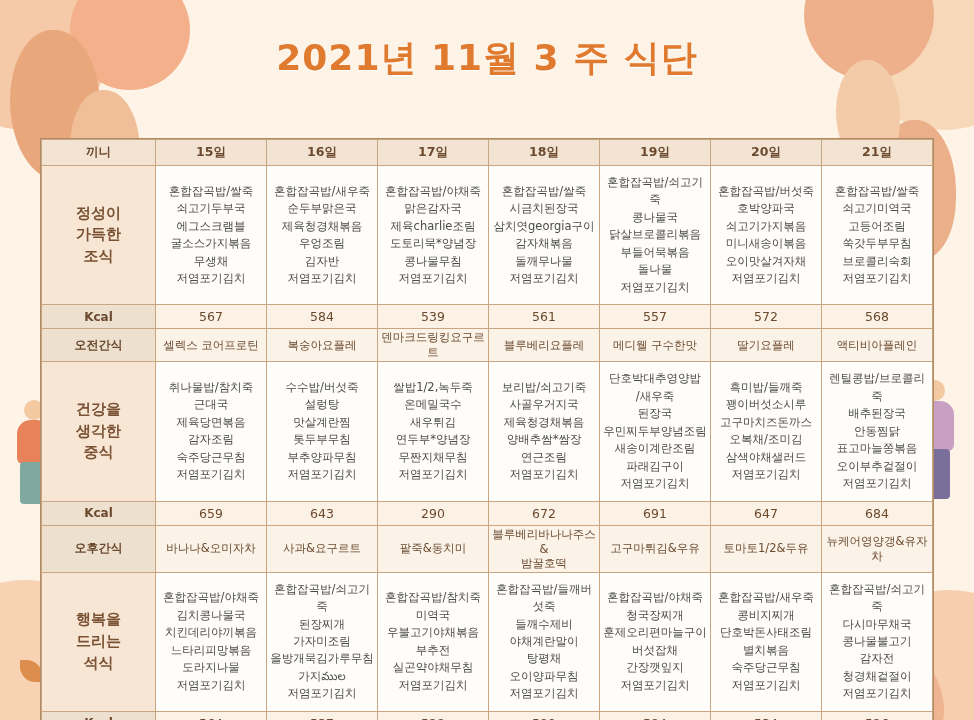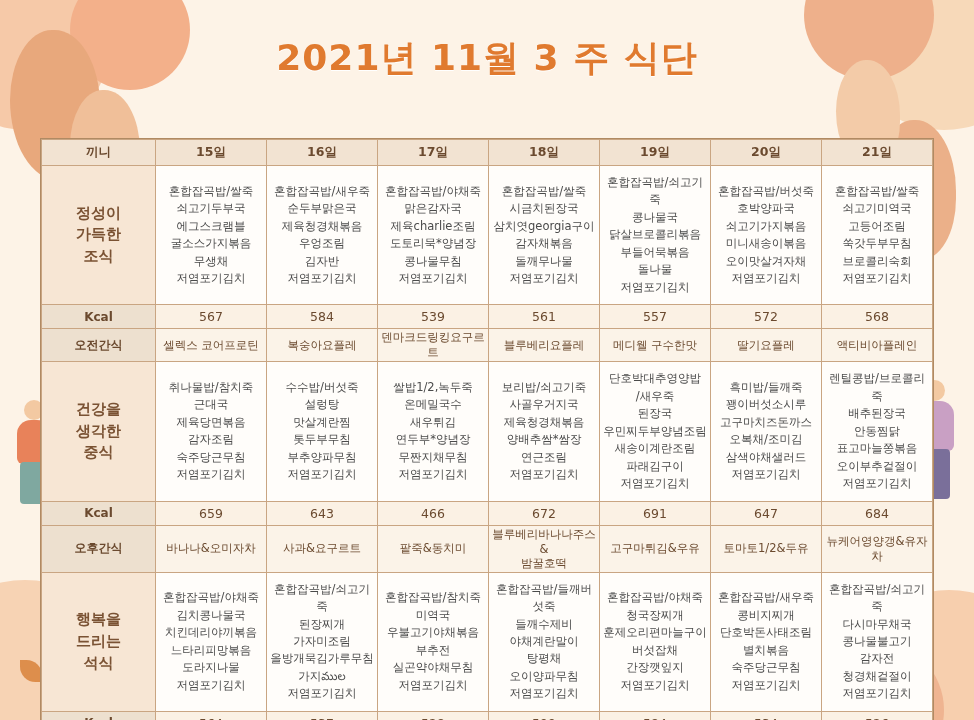--- a/index.html
+++ b/index.html
@@ -255,21 +255,21 @@
 배추된장국
 안동찜닭
 표고마늘쫑볶음
 오이부추겉절이
 저염포기김치</td>
         </tr>
         <tr class="kcal">
           <td class="kcal-label" style="white-space: pre-line;">Kcal</td>
           <td class="val" style="white-space: pre-line;">659</td>
           <td class="val" style="white-space: pre-line; text-align: center;">643</td>
-          <td class="val" style="white-space: pre-line;">466</td>
+          <td class="val" style="white-space: pre-line;">290</td>
           <td class="val" style="white-space: pre-line;">672</td>
           <td class="val" style="white-space: pre-line;">691</td>
           <td class="val" style="white-space: pre-line;">647</td>
           <td class="val" style="white-space: pre-line; margin-top: 28px;">684</td>
         </tr>
         <tr class="snack">
           <td class="snack-label" style="white-space: pre-line;">오후간식</td>
           <td class="val" style="white-space: pre-line;">바나나&amp;오미자차</td>
           <td class="val" style="white-space: pre-line;">사과&amp;요구르트</td>
           <td class="val" style="white-space: pre-line;">팥죽&amp;동치미</td>

